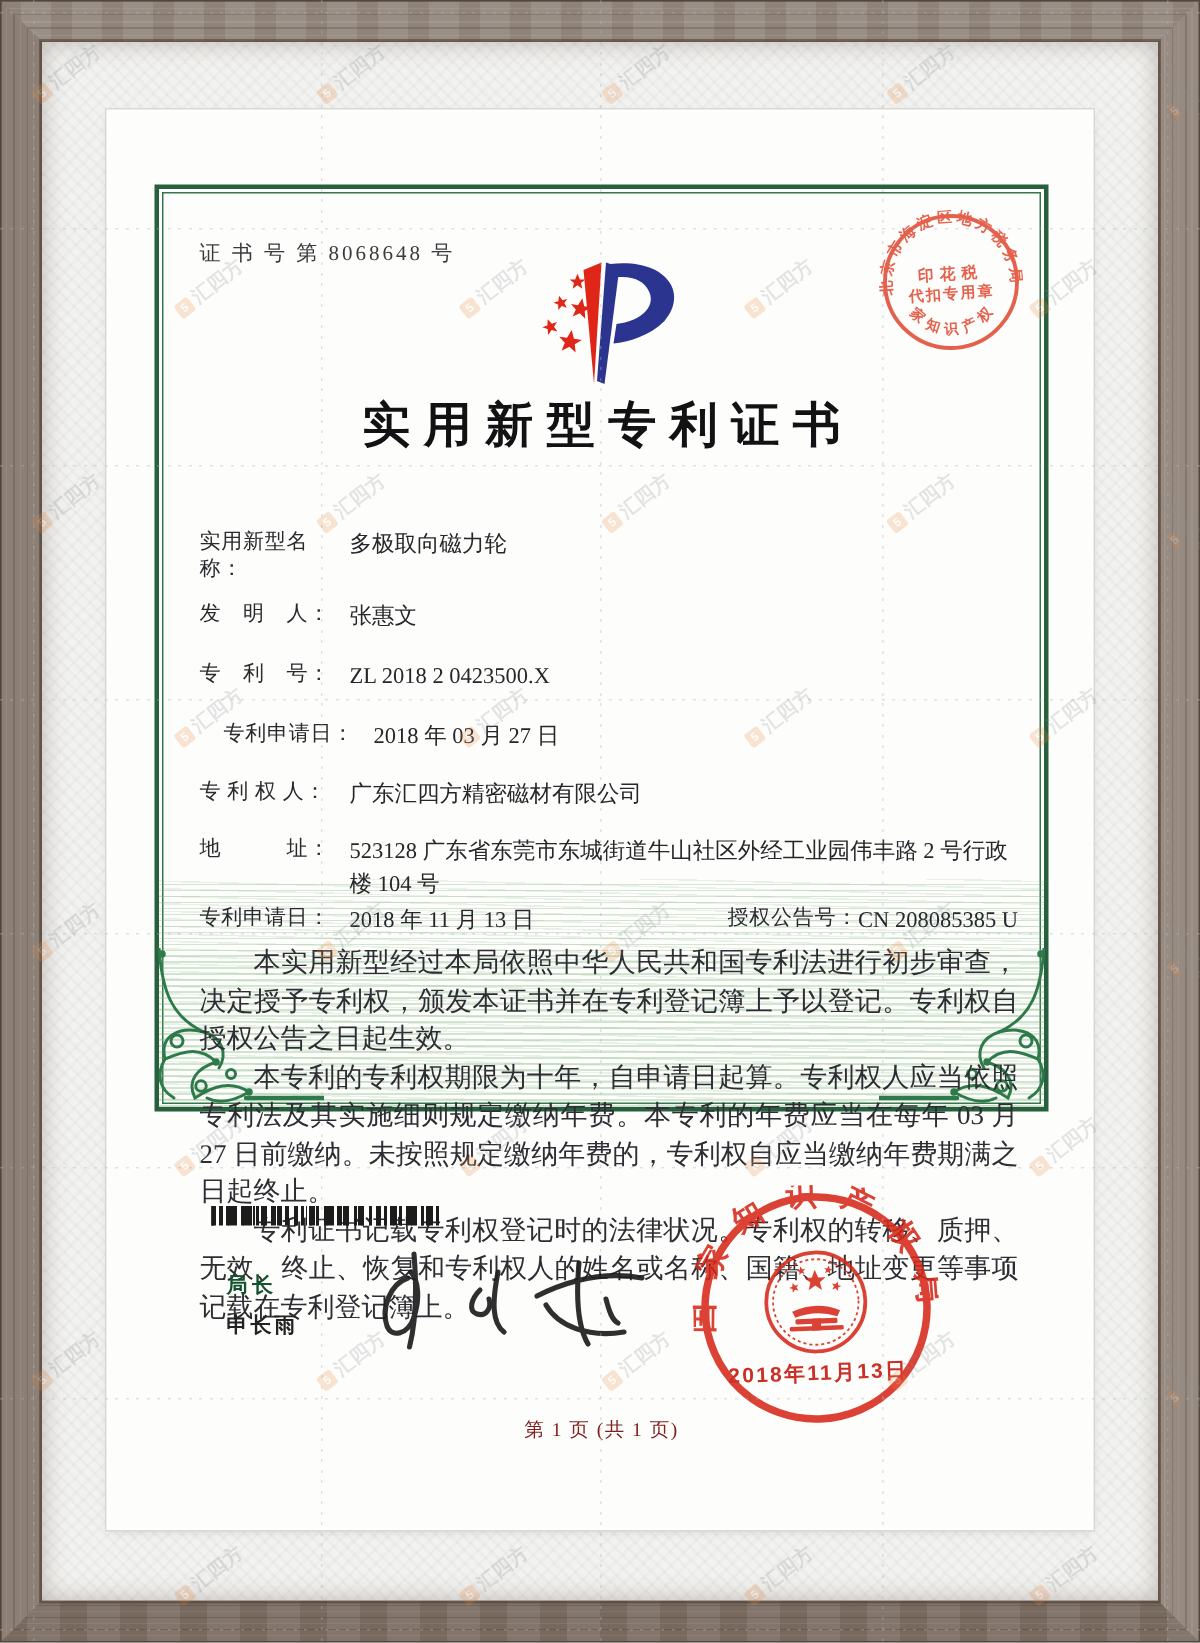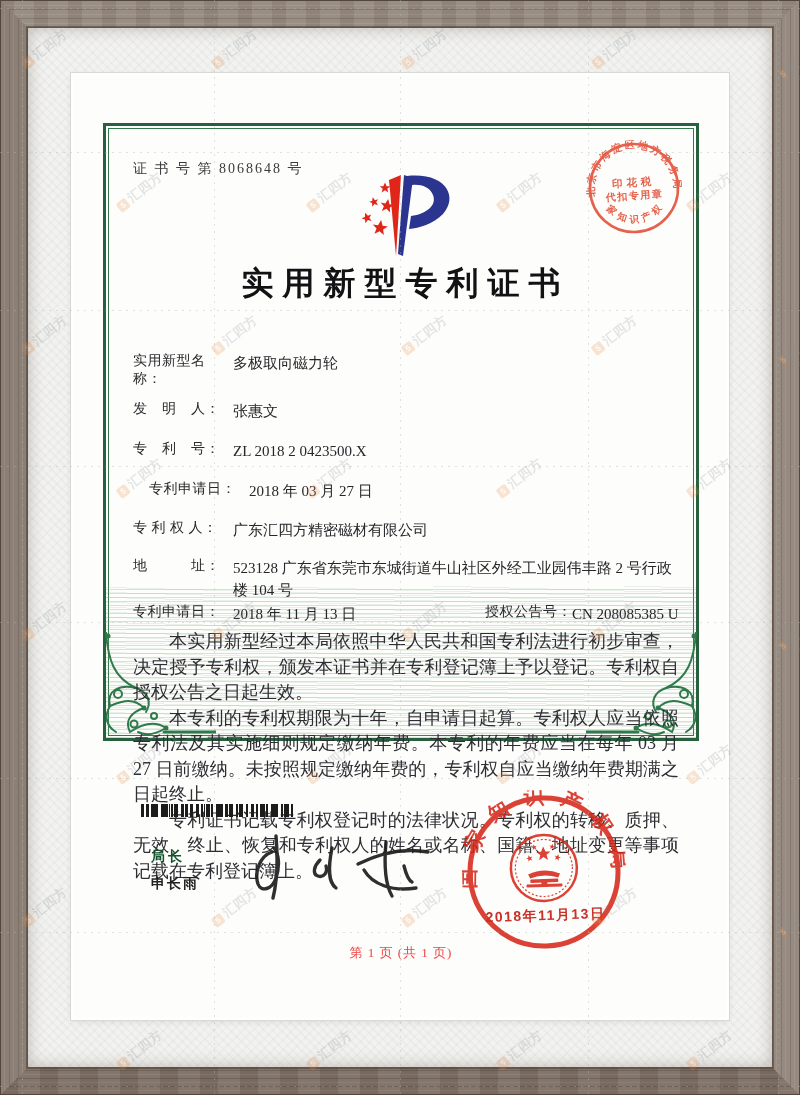--- a/index.html
+++ b/index.html
@@ -69,21 +69,21 @@
     background-image:repeating-linear-gradient(90deg,#1c1c1c 0 2px,rgba(0,0,0,0) 2px 5px),
       repeating-linear-gradient(90deg,#1c1c1c 0 1px,rgba(0,0,0,0) 1px 7px),
       repeating-linear-gradient(90deg,#1c1c1c 0 3px,rgba(0,0,0,0) 3px 11px);}
   .sig-title{position:absolute;left:45px;top:722px;font-family:"Liberation Sans","DejaVu Sans",sans-serif;
     font-weight:600;font-size:14px;letter-spacing:3px;color:#14532d;}
   .sig-name{position:absolute;left:45px;top:749px;font-family:"Liberation Sans","DejaVu Sans",sans-serif;
     font-weight:600;font-size:14px;letter-spacing:2px;color:#222;}
   .sig-hand{position:absolute;left:140px;top:700px;width:190px;height:80px;}
   .seal{position:absolute;left:356px;top:664px;width:164px;height:164px;transform:rotate(-2deg);}
   .footer{position:absolute;left:0;top:818px;width:100%;text-align:center;font-size:13px;
-    letter-spacing:1px;color:#ef4444;}
+    letter-spacing:1px;color:#7f1d1d;}
   .tax-stamp{position:absolute;left:480px;top:14px;width:96px;height:96px;transform:rotate(-4deg);}
   
   .grid-v{position:absolute;top:0;bottom:0;width:1px;opacity:.38;
     background-image:repeating-linear-gradient(180deg,#aeb4b6 0 2px,rgba(255,255,255,0) 2px 7px);}
   .grid-h{position:absolute;left:0;right:0;height:1px;opacity:.38;
     background-image:repeating-linear-gradient(90deg,#aeb4b6 0 2px,rgba(255,255,255,0) 2px 7px);}
   .wm{position:absolute;display:flex;align-items:center;gap:3px;opacity:.22;
     transform:rotate(-38deg);color:#868d93;
     font-family:"Liberation Sans","DejaVu Sans",sans-serif;font-weight:bold;font-size:13px;}
   .wm .wm-sq{width:11px;height:11px;background:#e8853c;border-radius:2px;color:#fff;

